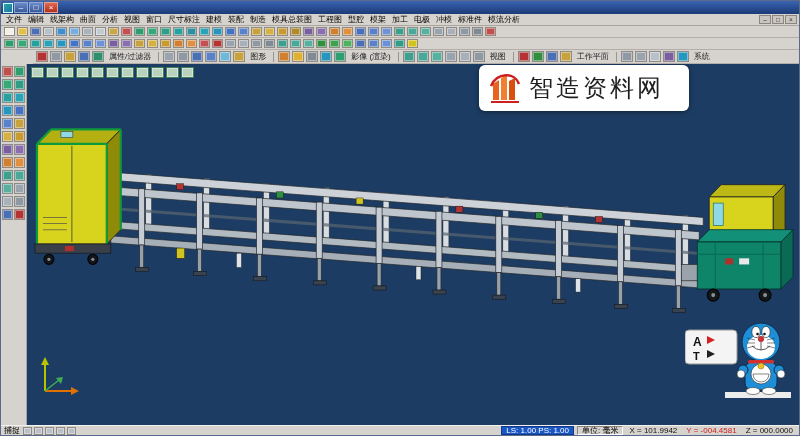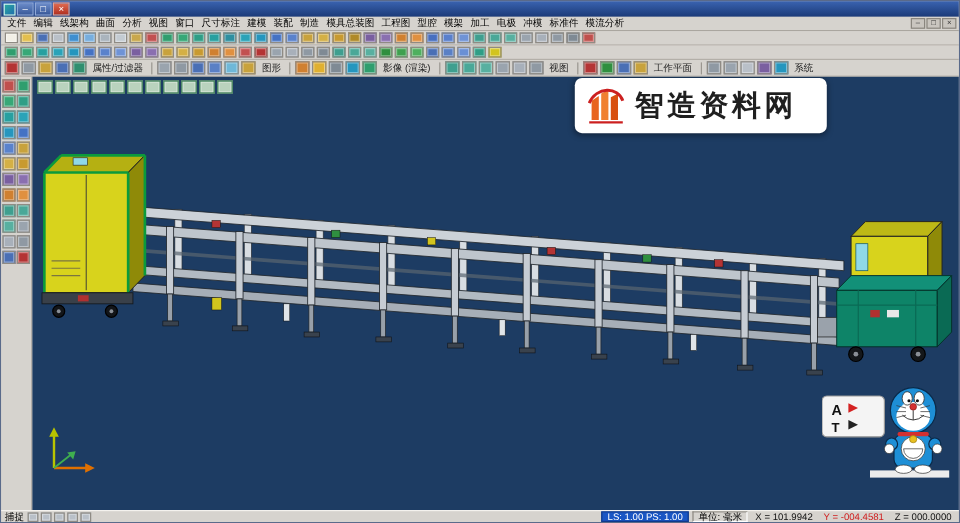--- a/index.html
+++ b/index.html
@@ -26,21 +26,21 @@
   .menu-item { padding:0 3px; line-height:12px; }
   .menu-child { margin-left:auto; display:flex; gap:1px; }
   .child-btn { width:12px; height:9px; border:1px solid #8a867f; background:#c9c5bf; font-size:6.5px;
     line-height:8px; text-align:center; color:#333; }
 
   
   .toolbar { display:flex; align-items:center; gap:2px; padding:1px 3px; background:#d6d3ce;
     border-bottom:1px solid #b3afa8; overflow:hidden; }
   .toolbar.row1 { height:12px; flex:0 0 12px; }
   .toolbar.row2 { height:12px; flex:0 0 12px; }
-  .toolbar.row3 { height:14px; flex:0 0 14px; }
+  .toolbar.row3 { height:14px; flex:0 0 14px;margin-left:32px; }
   .ticon { width:11px; height:9px; border:1px solid #8f8b84; box-shadow:inset 0 0 0 1px rgba(255,255,255,.4);
     flex:0 0 auto; display:inline-block; }
   .row3 .ticon { width:12px; height:11px; }
   .tb-label { font-size:8px; color:#222; padding:0 3px; white-space:nowrap; }
   .tb-sep { width:1px; height:10px; background:#9a968f; margin:0 2px; flex:0 0 auto; }
   .cluster { display:flex; gap:2px; align-items:center; }
 
   
   .main { flex:1 1 auto; display:flex; min-height:0; }
   .left-toolbar { width:26px; flex:0 0 26px; background:#d6d3ce; display:grid;
@@ -50,21 +50,21 @@
 
   .viewport { flex:1 1 auto; position:relative; background:#1d3c63; overflow:hidden; }
   .scene { position:absolute; inset:0; width:100%; height:100%; display:block; }
 
   .floating-toolbar { position:absolute; left:4px; top:3px; display:flex; gap:2px; }
   .floating-toolbar .ticon { width:13px; height:11px; }
 
   .watermark { position:absolute; left:452px; top:1px; width:210px; height:46px; background:#fff;
     border-radius:6px; display:flex; align-items:center; gap:8px; padding:0 10px;
     box-shadow:0 1px 5px rgba(0,0,0,.45); }
-  .watermark-text { font-size:24px; font-weight:bold; color:#1f1f1f; letter-spacing:3px; white-space:nowrap; }
+  .watermark-text { font-size:24px; font-weight:normal; color:#1f1f1f; letter-spacing:3px; white-space:nowrap; }
 
   .axis-triad { position:absolute; left:12px; bottom:24px; }
   .corner-widgets { position:absolute; right:2px; top:252px; }
 
   
   .statusbar { height:10px; flex:0 0 10px; background:#d6d3ce; border-top:1px solid #f4f2ee;
     display:flex; align-items:center; gap:3px; padding:0 3px; font-size:8px; overflow:hidden; white-space:nowrap; }
   .statusbar .ticon { width:9px; height:8px; }
   .chip { border:1px solid; border-color:#8a867f #ffffff #ffffff #8a867f; padding:0 4px; line-height:8px; height:9px; }
   .chip.white { background:#fff; border:1px solid #777; }

